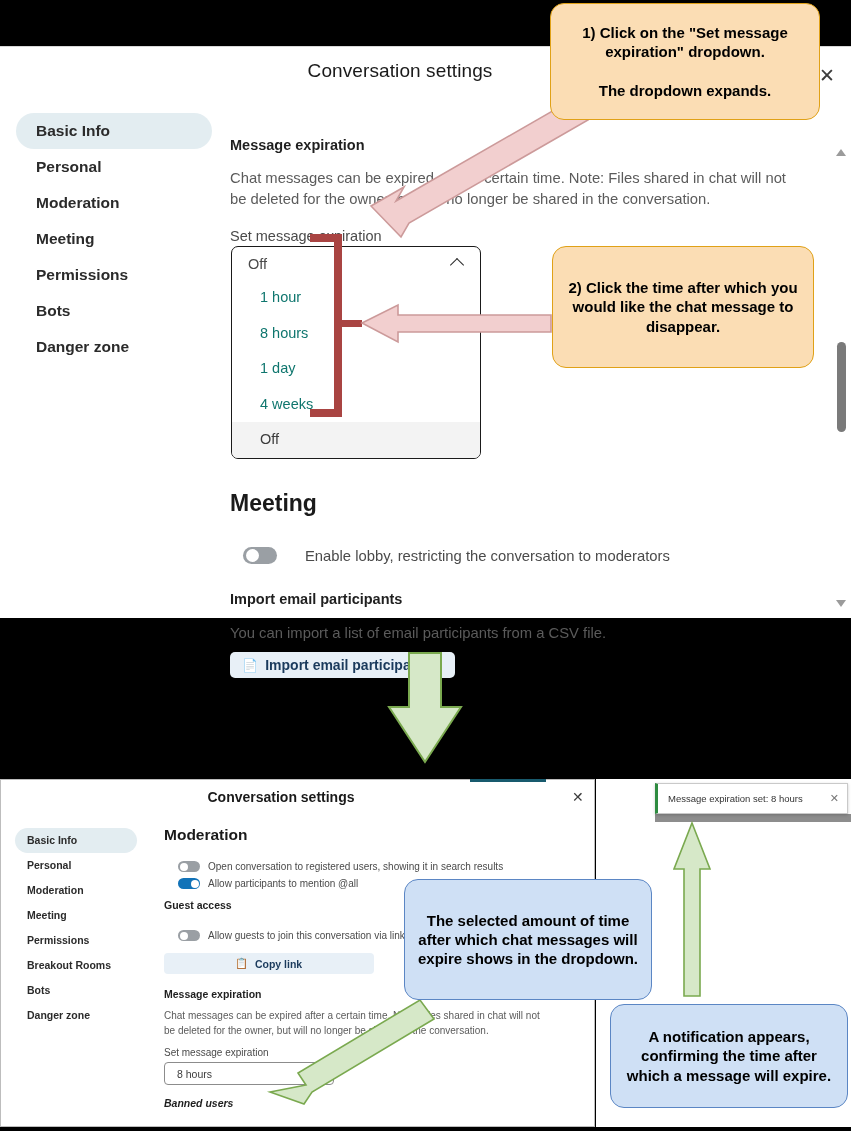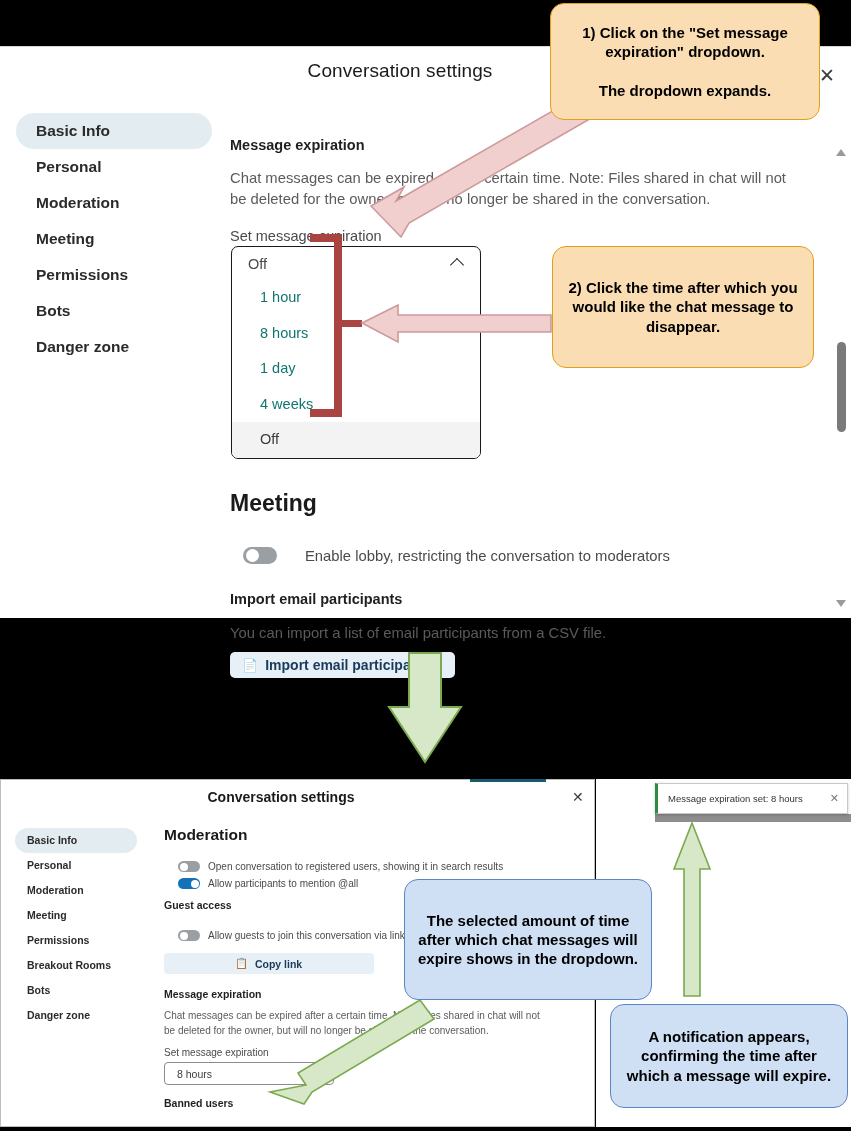--- a/index.html
+++ b/index.html
@@ -311,21 +311,21 @@
 
       <div class="b-head" style="margin-top:14px;">Message expiration</div>
       <div class="b-body" style="margin-top:8px;width:389px;">Chat messages can be expired after a certain time. Note: Files shared in chat will not be deleted for the owner, but will no longer be shared in the conversation.</div>
       <div class="b-label" style="margin-top:9px;">Set message expiration</div>
 
       <div id="select-collapsed">
         <span class="lbl">8 hours</span>
         <span class="chev-down"></span>
       </div>
 
-      <div class="b-head" style="margin-top:12px;">Banned users</div>
+      <div class="b-head" style="margin-top:12px;font-style:italic;">Banned users</div>
     </div>
   </div>
 
   <div id="bot-right" class="panel"></div>
   <div id="bot-teal" class="abs"></div>
 
   <div id="toast-shadow"></div>
   <div id="toast-tick"></div>
   <div id="toast">
     <span class="t-txt">Message expiration set: 8 hours</span>

